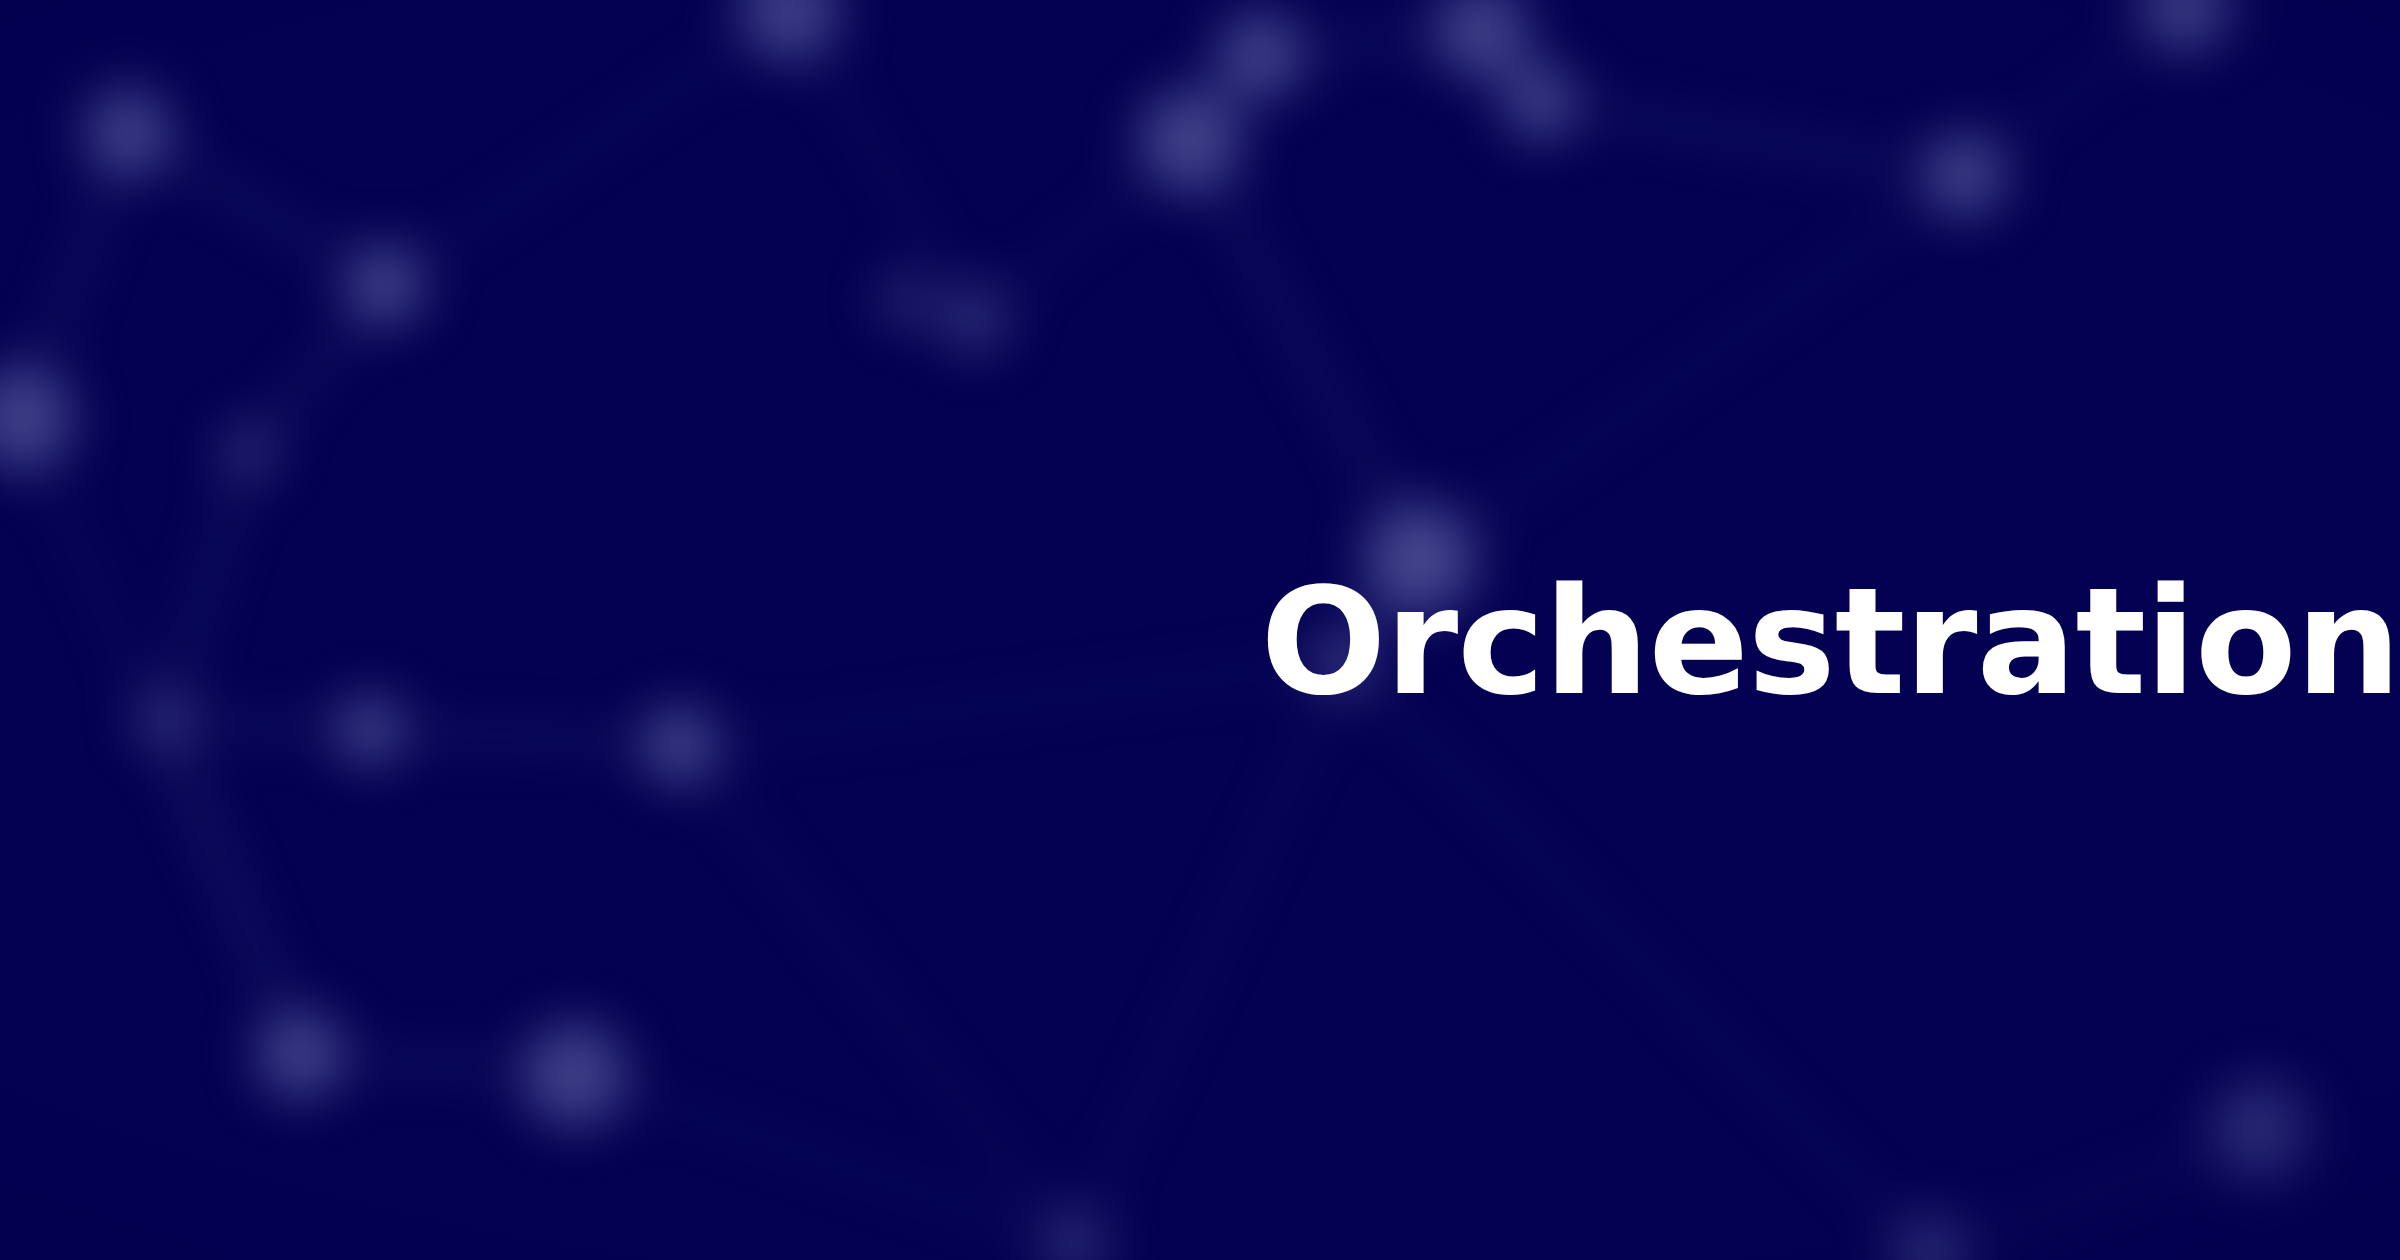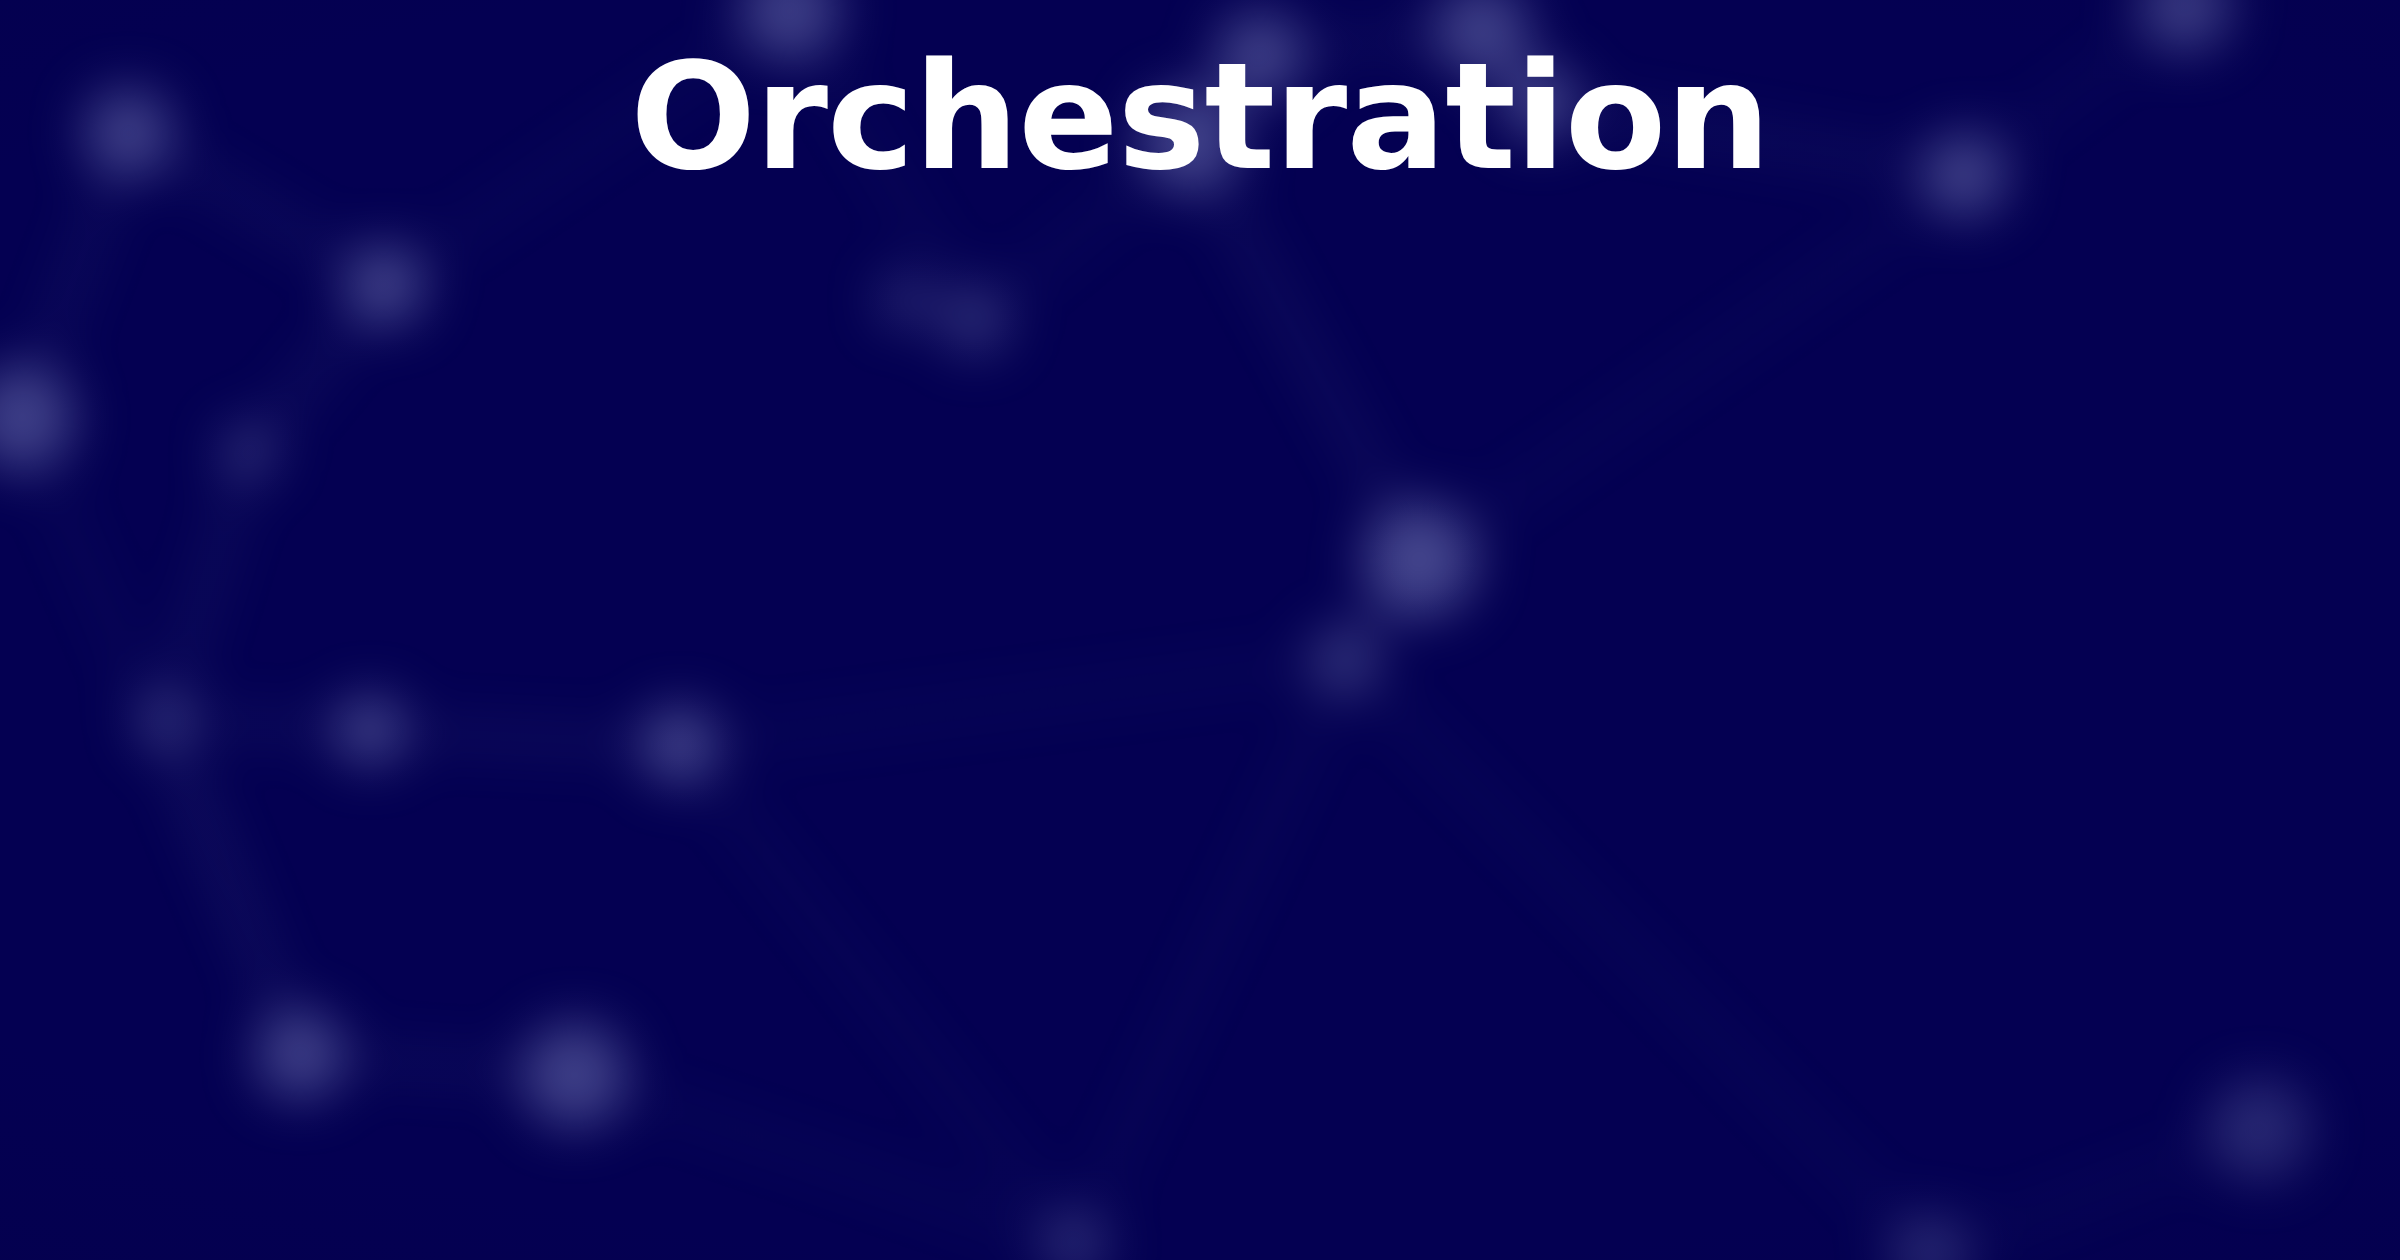--- a/index.html
+++ b/index.html
@@ -62,21 +62,22 @@
 
   
   #title-block {
     position: absolute;
     z-index: 2;
     left: 0;
     right: 0;
     top: 0;
     height: 1260px;
     display: flex;
-    align-items: flex-start;
+    flex-direction: column;
+    align-items: flex-end;
     justify-content: center;
     text-align: center;
     padding-top: 24px;
     box-sizing: border-box;
   }
   .title-line {
     display: block;
     color: #ffffff;
     font-family: "DejaVu Sans", "Liberation Sans", sans-serif;
     font-weight: 700;

